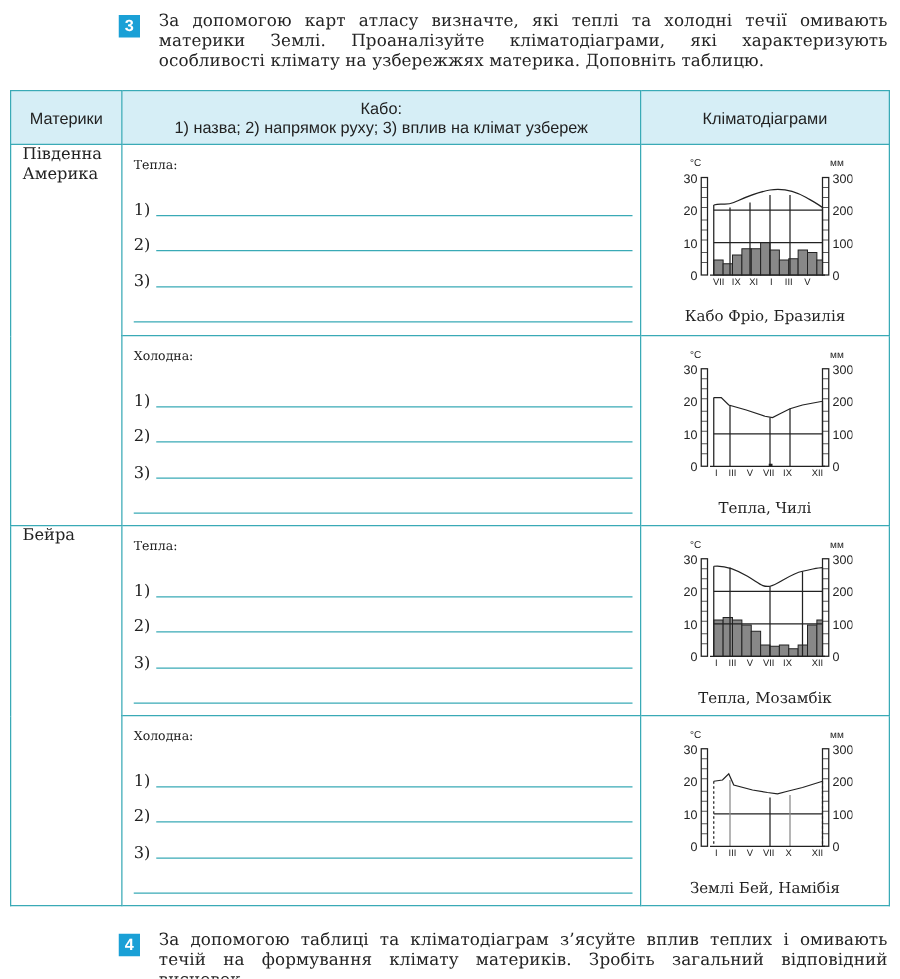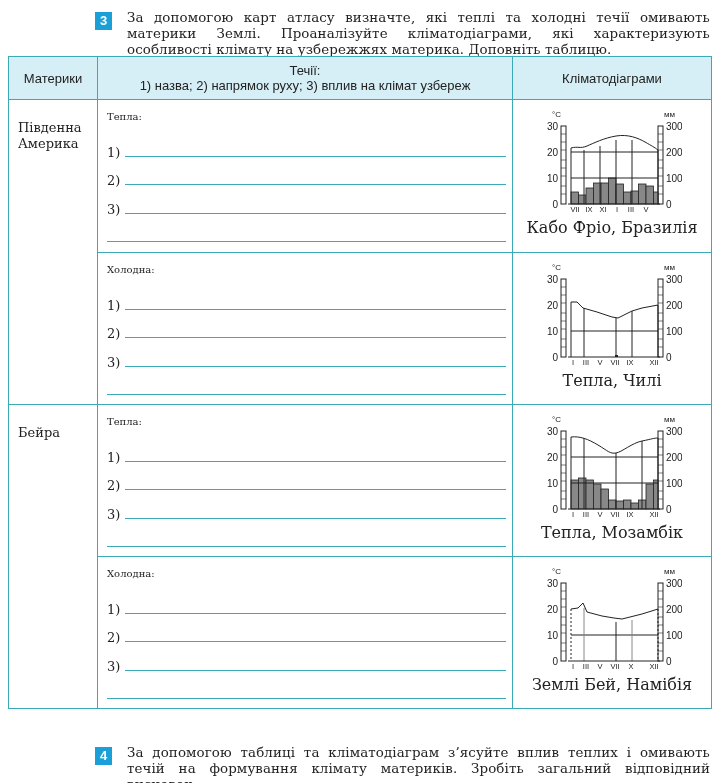--- a/index.html
+++ b/index.html
@@ -1,52 +1,52 @@
 <!DOCTYPE html>
 <html><head>
 <meta charset="utf-8">
 <style>
   html,body{margin:0;padding:0;background:#fff;}
   body{width:720px;height:783px;position:relative;overflow:hidden;font-family:"DejaVu Serif","Liberation Serif",serif;color:#222;}
   .task{position:absolute;left:95px;width:615px;}
   .task .num{position:absolute;left:0;top:2px;width:17px;height:18px;background:#1aa0d6;color:#fff;font-family:"Liberation Sans",sans-serif;font-weight:bold;font-size:13px;text-align:center;line-height:18px;}
   .task .txt{margin-left:32px;font-size:13.4px;line-height:16px;text-align:justify;letter-spacing:0.1px;}
-  table{position:absolute;left:8px;top:56px;width:703px;border-collapse:collapse;table-layout:fixed;}
+  table{position:absolute;left:8px;top:72px;width:703px;border-collapse:collapse;table-layout:fixed;}
   td,th{border:1.5px solid #3aaab6;vertical-align:top;padding:0;}
   th{background:#d6eef6;font-family:"Liberation Sans",sans-serif;font-weight:normal;font-size:13px;color:#222;vertical-align:middle;text-align:center;height:42px;line-height:15px;}
-  .cont{font-size:13px;padding:20px 0 0 9px;line-height:16px;}
+  .cont{font-size:13px;padding:0 0 0 9px;line-height:16px;}
   .cur{padding:8px 6px 0 9px;}
   .cur .head{font-size:10px;height:24px;line-height:18px;}
   .line{display:flex;align-items:flex-end;height:28.5px;font-size:13px;}
   .line .n{width:18px;flex:none;padding-bottom:0;line-height:16px;}
   .line .u{flex:1;border-bottom:1.3px solid #3aaab6;height:1px;margin-bottom:4px;}
   .line.blank .u{margin-left:0;}
   .diag{text-align:center;}
   .diag svg{display:block;margin:8px auto 0;}
-  .cap{font-size:16px;margin-top:0px;}
+  .cap{font-size:12px;margin-top:12px;}
 </style>
 </head>
 <body>
 
 <div class="task" style="top:10px;">
   <div class="num">3</div>
   <div class="txt">За допомогою карт атласу визначте, які теплі та холодні течії омивають материки Землі. Проаналізуйте кліматодіаграми, які характеризують особливості клімату на узбережжях материка. Доповніть таблицю.</div>
 </div>
 
 <table>
   <colgroup>
       <col style="width:89px">
       <col style="width:415px">
       <col style="width:199px">
     </colgroup>
   <tbody>
       <tr>
     <th>Материки</th>
     <th>
-      <div>Течії:</div>
+      <div>Кабо:</div>
       <div>1) назва; 2) напрямок руху; 3) вплив на клімат узбереж</div>
     </th>
     <th>Кліматодіаграми</th>
   </tr>
 
   <tr style="height:153px">
     <td rowspan="2" class="cont">Південна Америка</td>
     <td class="cur">
       <div class="head">Тепла:</div>
       <div class="line">

